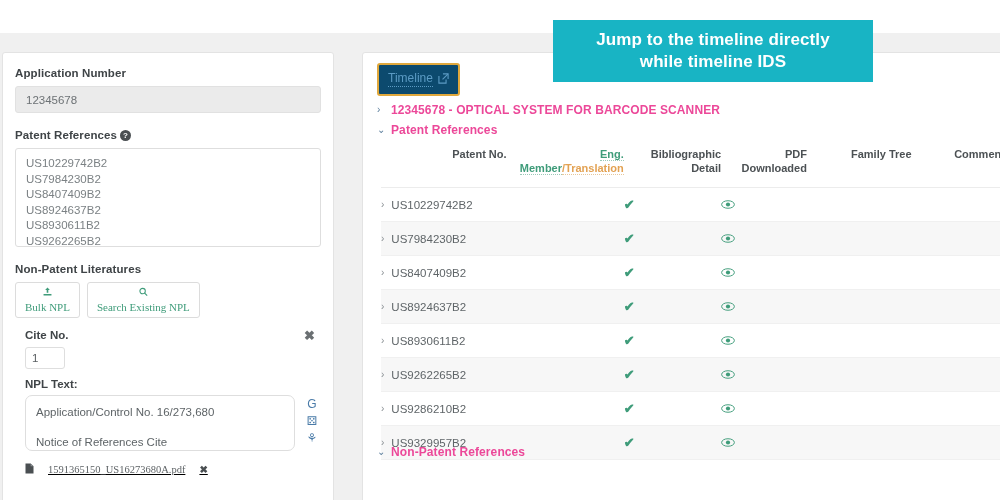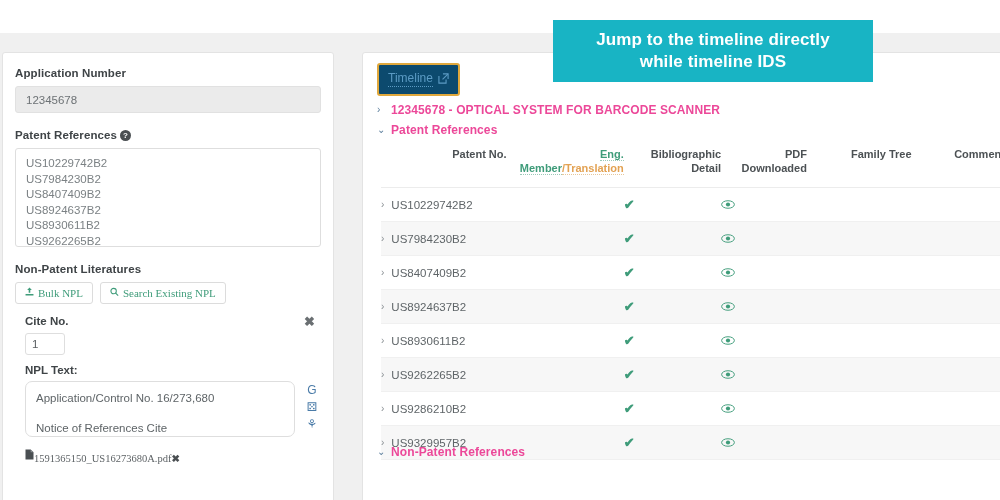--- a/index.html
+++ b/index.html
@@ -84,22 +84,23 @@
   .npl-btn-row { display: flex; gap: 7px; margin-bottom: 11px; }
   .npl-btn {
     border: 1px solid #dcdcdc;
     background: #ffffff;
     border-radius: 3px;
     color: #3f9c7a;
     font-size: 11px;
     padding: 4px 9px;
     font-family: "Liberation Serif", serif;
     white-space: nowrap;
-    display: flex; align-items: flex-start; gap: 4px;
+    display: flex; align-items: center; gap: 4px;
     cursor: pointer;
+    flex-direction: column;
   }
   .npl-btn svg { display: block; }
   .cite-header {
     display: flex; align-items: flex-start;
     justify-content: space-between;
     padding: 0 2px 0 10px;
   }
   .cite-label {
     font-size: 11.5px; font-weight: bold; color: #3f4447;
   }
@@ -130,22 +131,23 @@
     overflow: hidden;
   }
   .npl-line { font-size: 11.5px; color: #5e6467; line-height: 16px; }
   .npl-line.second { margin-top: 14px; }
   .npl-icons {
     display: flex; flex-direction: column;
     align-items: center; gap: 5px; padding-top: 3px; width: 18px;
   }
   .npl-icons span { color: #4a7ba8; font-size: 12px; line-height: 12px; cursor: pointer; }
   .attach-row {
-    display: flex; align-items: flex-end; gap: 0;
+    display: flex; align-items: center; gap: 14px;
     margin: 9px 0 0 10px;
+    text-decoration: underline;
   }
   .attach-name {
     font-size: 10.5px; color: #5d6265;
     font-family: "Liberation Serif", serif;
   }
   .attach-x { font-size: 10px; color: #4a4f52; font-weight: bold; cursor: pointer; }
 
   
   .right-panel {
     position: absolute;

